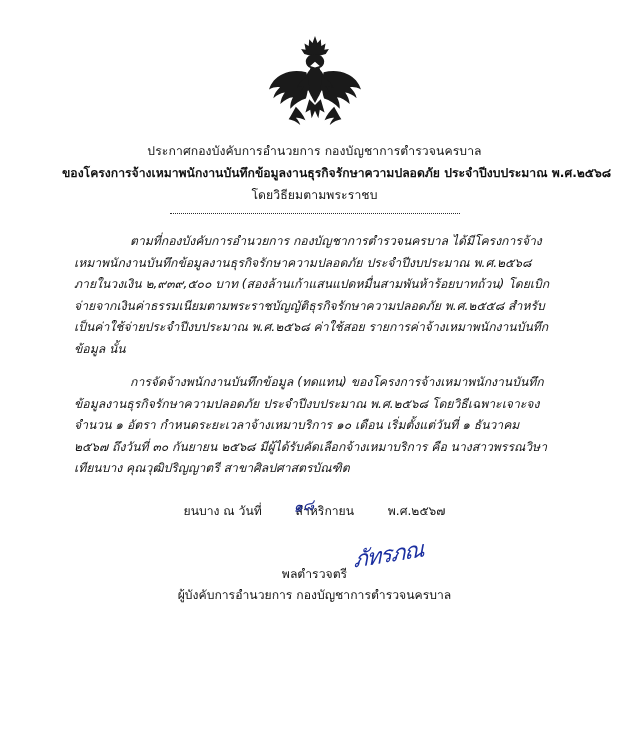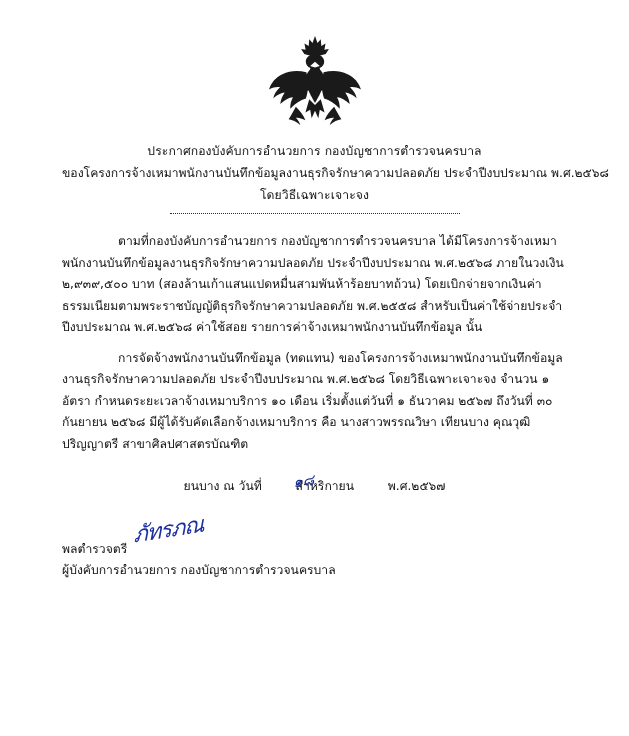--- a/index.html
+++ b/index.html
@@ -40,38 +40,40 @@
     font-size: 12.2px;
     line-height: 22px;
     margin-top: 14px;
     letter-spacing: 0.1px;
   }
   .heading div {
     white-space: nowrap;
   }
   .heading .wide {
     letter-spacing: 0px;
+    font-weight: bold;
   }
 
   .rule {
     width: 290px;
     margin: 7px auto 0 auto;
     border-top: 1px dotted #2b2b2b;
     height: 0;
   }
 
   
   .body {
     margin-top: 17px;
     font-size: 12.2px;
     line-height: 21.5px;
     text-align: left;
   }
   .body p {
-    margin: 0;
+    margin: 12px;
+    font-style: italic;
   }
   .body p + p {
     margin-top: 9px;
   }
   .indent {
     display: inline-block;
     width: 56px;
   }
 
   
@@ -93,21 +95,21 @@
     font-family: "DejaVu Serif", serif;
     font-style: italic;
     font-size: 15px;
     color: #1a2a8f;
     transform: rotate(-7deg);
   }
 
   
   .signature {
     margin-top: 44px;
-    text-align: left;
+    text-align: center;
     font-size: 12.2px;
     line-height: 21px;
     position: relative;
   }
   .sig-rank-row {
     position: relative;
     display: inline-block;
   }
   .sig-scribble {
     position: absolute;
@@ -158,21 +160,21 @@
 
         <path d="M30 76 C34 80 38 84.5 40 90 C36 88 33 87 30 87.4 C32.5 90 34 92.5 34.6 95 C30.5 91.5 26.5 89.5 22.5 89 C25.5 84.5 27.8 80 30 76 Z"></path>
         <path d="M70 76 C66 80 62 84.5 60 90 C64 88 67 87 70 87.4 C67.5 90 66 92.5 65.4 95 C69.5 91.5 73.5 89.5 77.5 89 C74.5 84.5 72.2 80 70 76 Z"></path>
       </g>
     </svg>
   </div>
 
   <div class="heading">
     <div>ประกาศกองบังคับการอำนวยการ กองบัญชาการตำรวจนครบาล</div>
     <div class="wide">ของโครงการจ้างเหมาพนักงานบันทึกข้อมูลงานธุรกิจรักษาความปลอดภัย ประจำปีงบประมาณ พ.ศ.๒๕๖๘</div>
-    <div>โดยวิธีเฉพาะเจาะจง</div>
+    <div>โดยวิธียมตามพระราชบ</div>
   </div>
 
   <div class="rule"></div>
 
   <div class="body">
     <p><span class="indent"></span><span>ตามที่กองบังคับการอำนวยการ กองบัญชาการตำรวจนครบาล ได้มีโครงการจ้างเหมาพนักงานบันทึกข้อมูลงานธุรกิจรักษาความปลอดภัย ประจำปีงบประมาณ พ.ศ.๒๕๖๘ ภายในวงเงิน ๒,๙๓๙,๕๐๐ บาท (สองล้านเก้าแสนแปดหมื่นสามพันห้าร้อยบาทถ้วน) โดยเบิกจ่ายจากเงินค่าธรรมเนียมตามพระราชบัญญัติธุรกิจรักษาความปลอดภัย พ.ศ.๒๕๕๘ สำหรับเป็นค่าใช้จ่ายประจำปีงบประมาณ พ.ศ.๒๕๖๘ ค่าใช้สอย รายการค่าจ้างเหมาพนักงานบันทึกข้อมูล นั้น</span></p>
     <p><span class="indent"></span><span>การจัดจ้างพนักงานบันทึกข้อมูล (ทดแทน) ของโครงการจ้างเหมาพนักงานบันทึกข้อมูลงานธุรกิจรักษาความปลอดภัย ประจำปีงบประมาณ พ.ศ.๒๕๖๘ โดยวิธีเฉพาะเจาะจง จำนวน ๑ อัตรา กำหนดระยะเวลาจ้างเหมาบริการ ๑๐ เดือน เริ่มตั้งแต่วันที่ ๑ ธันวาคม ๒๕๖๗ ถึงวันที่ ๓๐ กันยายน ๒๕๖๘ มีผู้ได้รับคัดเลือกจ้างเหมาบริการ คือ นางสาวพรรณวิษา เทียนบาง คุณวุฒิปริญญาตรี สาขาศิลปศาสตรบัณฑิต</span></p>
   </div>
 
   <div class="dateline">

